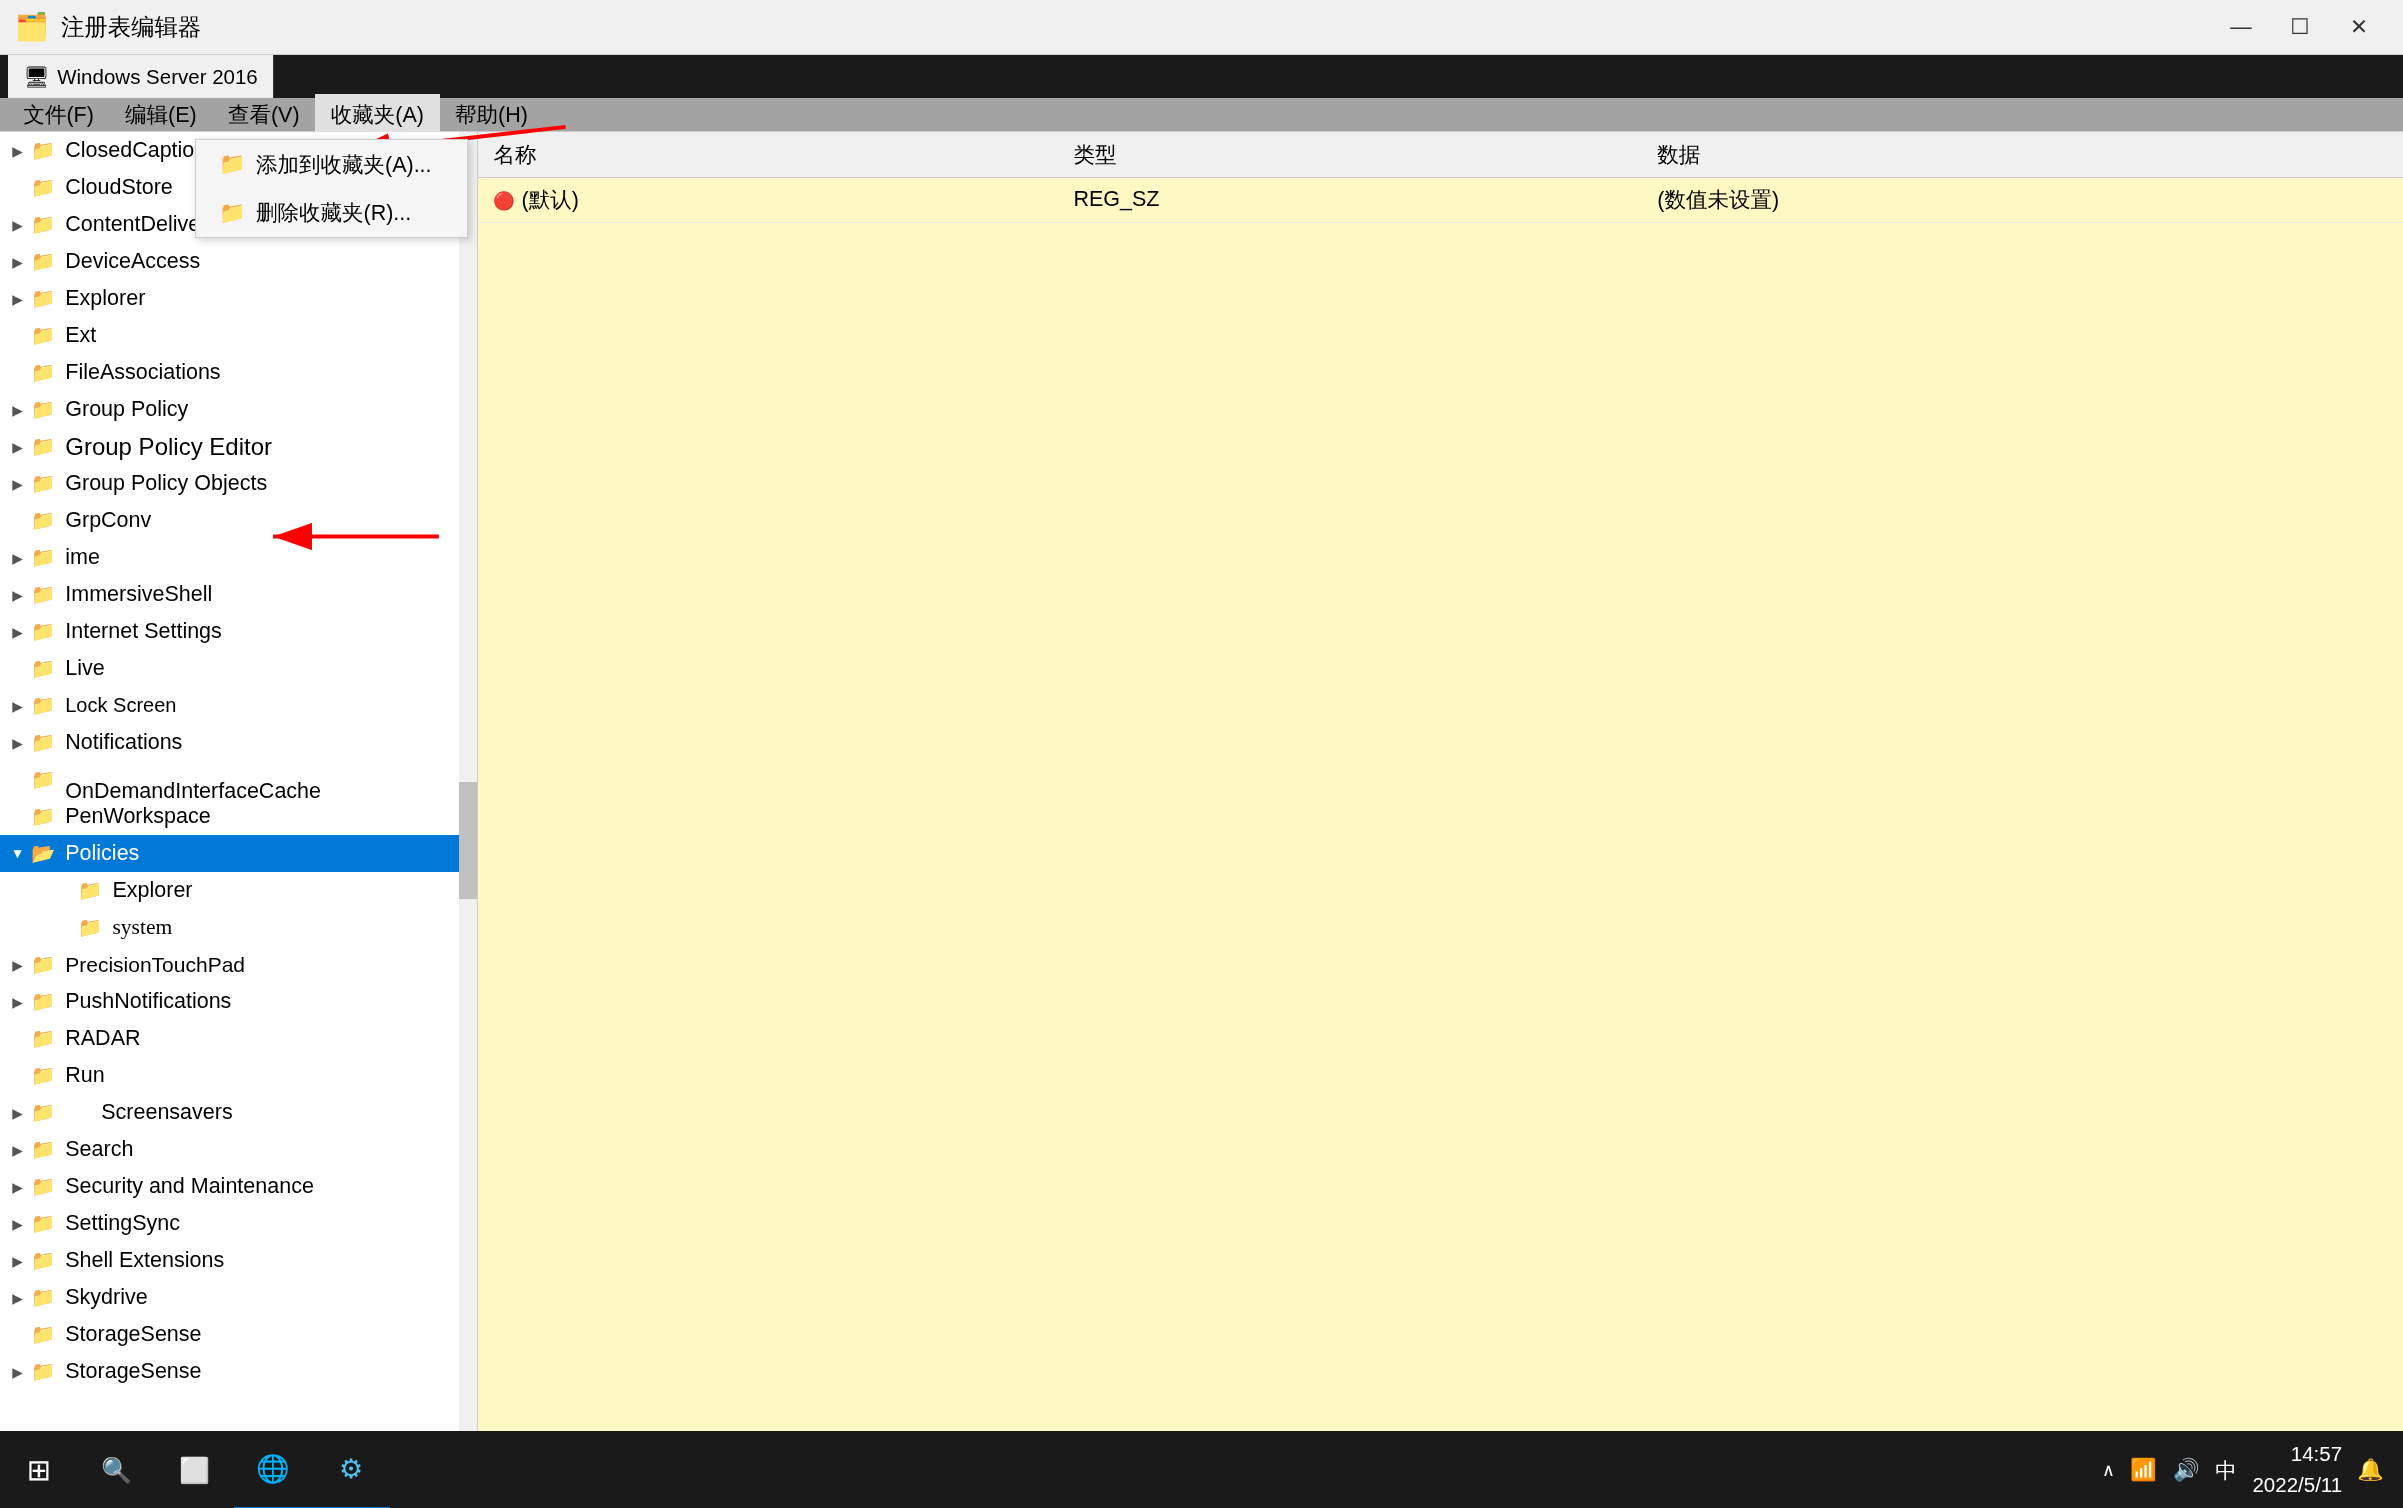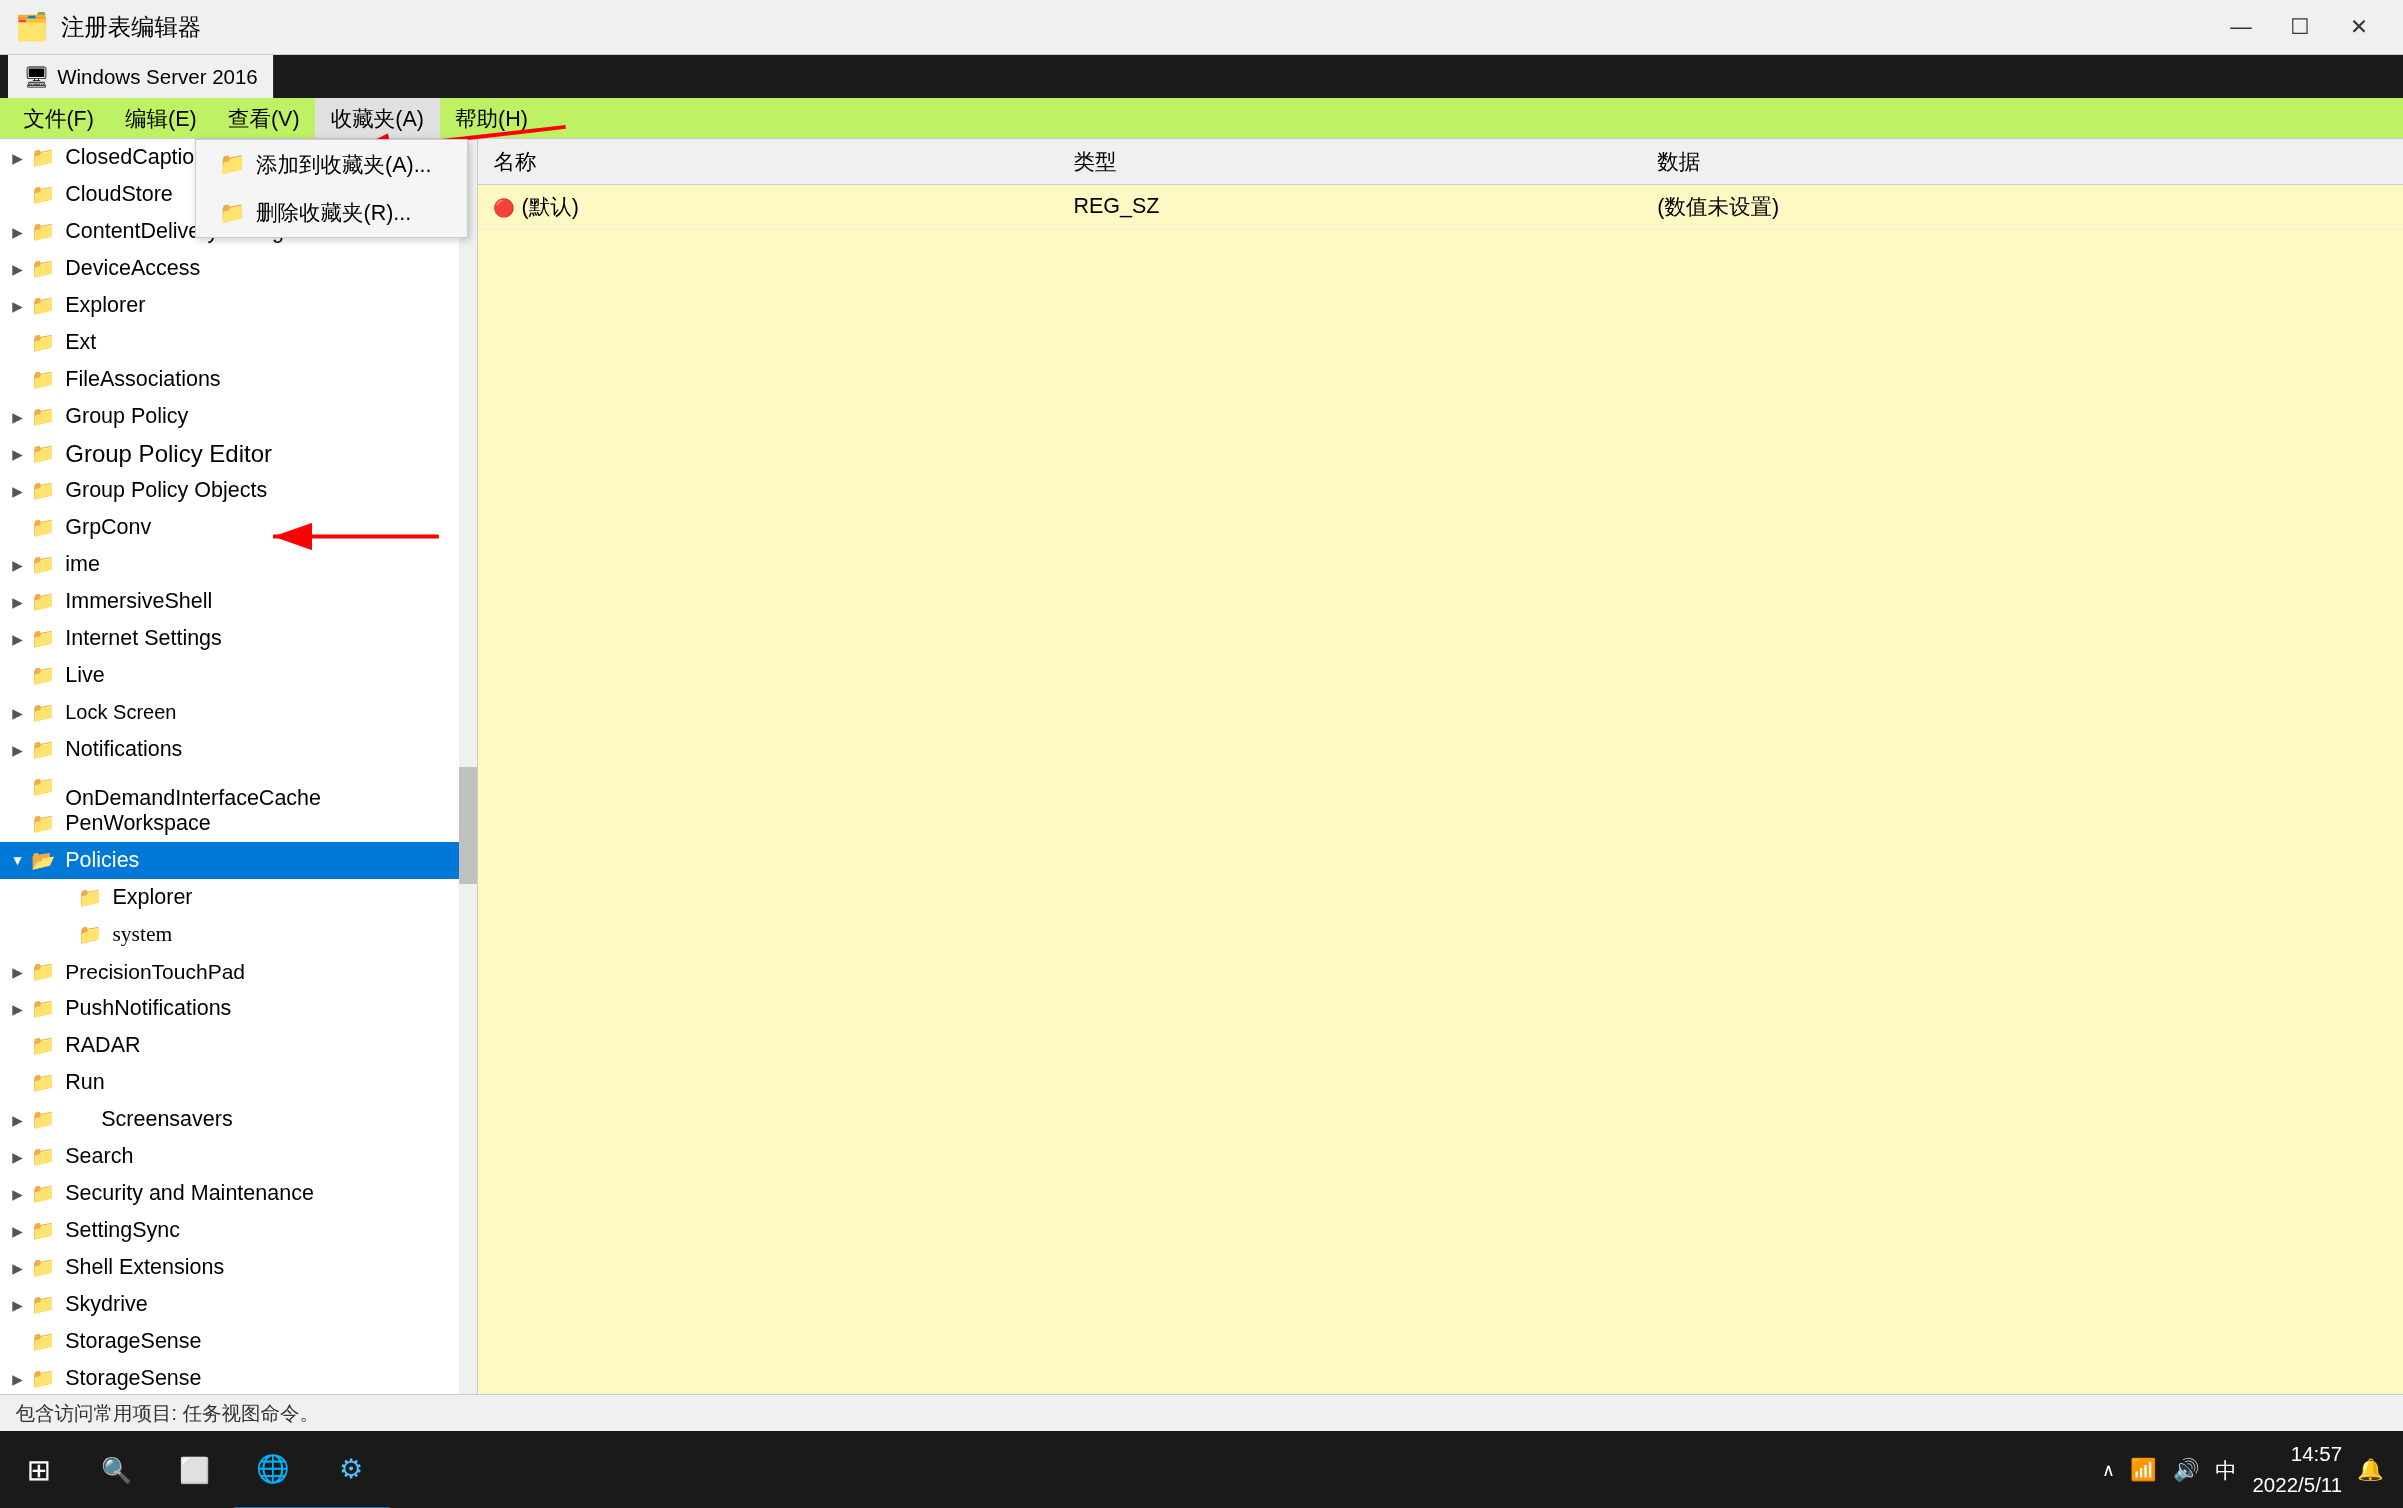--- a/index.html
+++ b/index.html
@@ -144,22 +144,22 @@
       gap: 7.8px;
       border-right: 1px solid #333;
     }
     .window-tab-active {
       background: #f0f0f0;
       color: #000;
     }
 
     
     .menubar {
-      height: 41px;
-      background: #bef264;
+      height: 34px;
+      background: #a3a3a3;
       display: flex;
       align-items: center;
       padding: 0 7.8px;
       border-bottom: 1px solid #ccc;
       position: relative;
     }
     .menu-item {
       padding: 5.9px 15.6px;
       font-size: 21.5px;
       cursor: pointer;
@@ -520,23 +520,20 @@
         <tr>
               <td><span style="color:#d00;font-size:17.6px;">🔴</span> (默认)</td>
               <td>REG_SZ</td>
               <td>(数值未设置)</td>
             </tr>
           </tbody>
       </table>
     </div>
   </div>
 
-  <div class="statusbar">
-    <span>包含访问常用项目: 任务视图命令。</span>
-  </div>
 
 </div>
 
 <svg class="arrows-overlay" viewBox="0 0 2465 1467" xmlns="http://www.w3.org/2000/svg">
 
   <defs>
     <marker id="arrowhead1" markerWidth="10" markerHeight="7" refX="10" refY="3.5" orient="auto">
       <polygon points="0 0, 10 3.5, 0 7" fill="red"></polygon>
     </marker>
     <marker id="arrowhead2" markerWidth="10" markerHeight="7" refX="0" refY="3.5" orient="auto">

